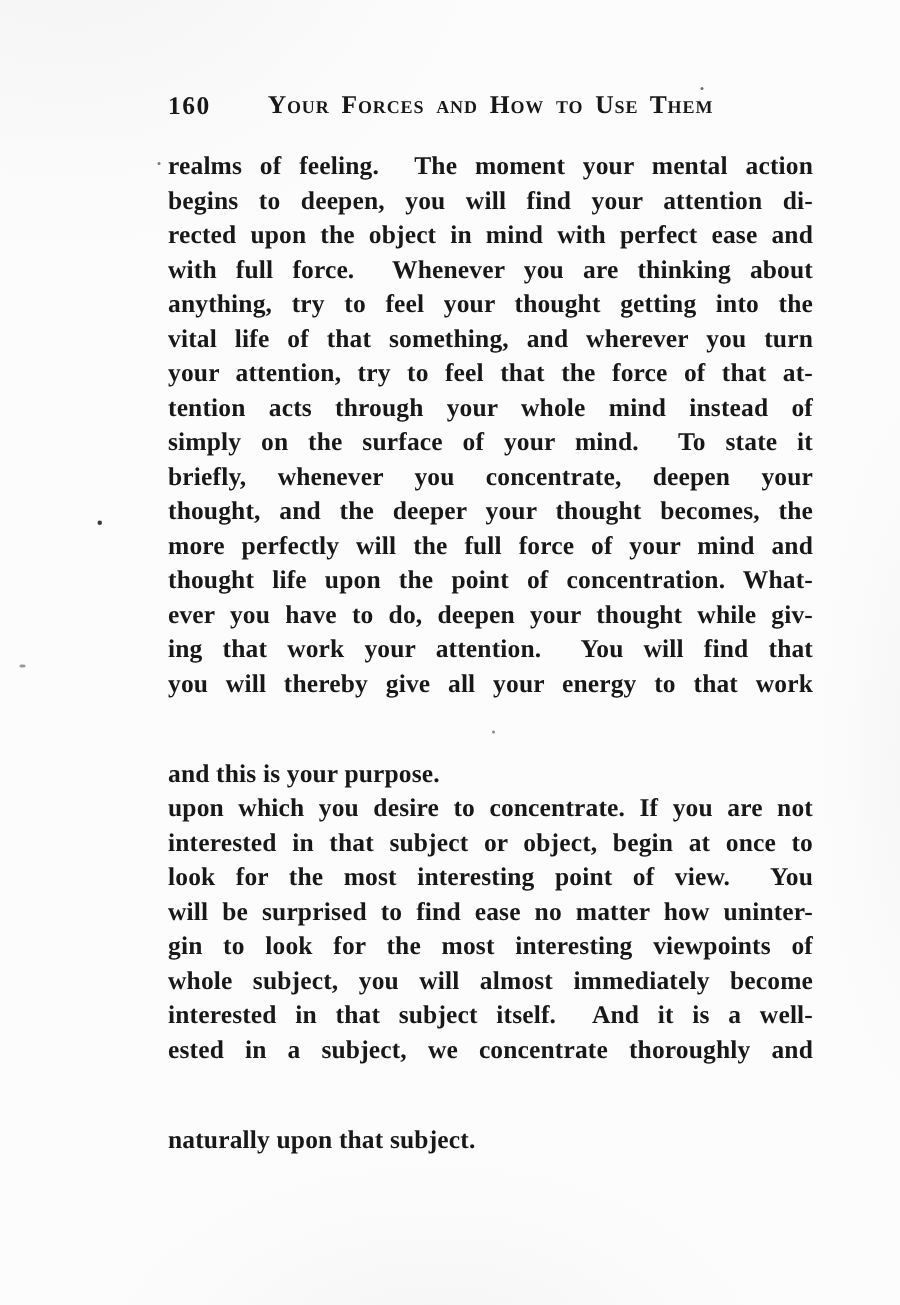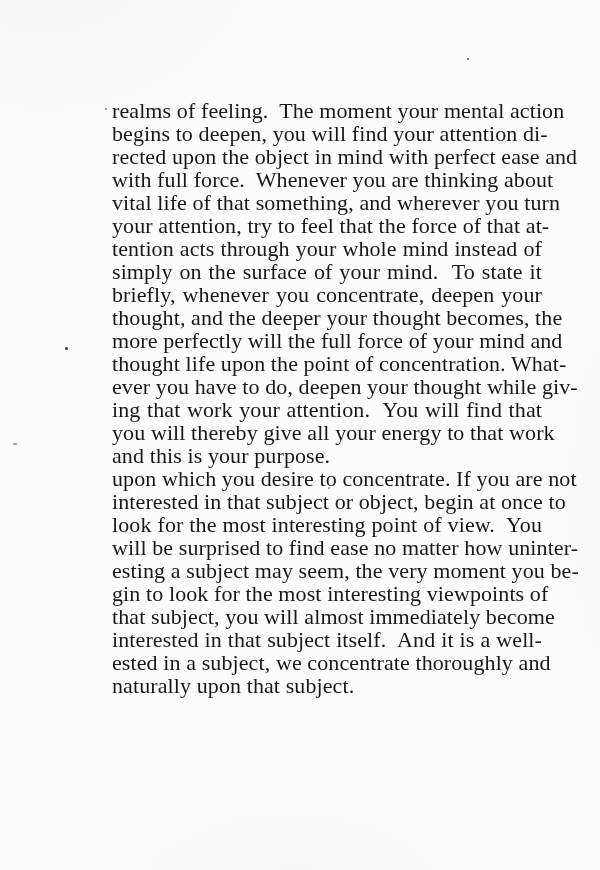--- a/index.html
+++ b/index.html
@@ -68,76 +68,81 @@
 
   .text-block {
     position: absolute;
     left: 112px;
     top: 99px;
     width: 430px;
   }
   .line {
     height: 23px;
     line-height: 23px;
-    font-size: 22px;
-    font-weight: normal;
+    font-size: 17px;
+    font-weight: bold;
     text-align: justify;
     text-align-last: justify;
     white-space: nowrap;
     letter-spacing: 0.1px;
   }
   .line.last {
     text-align: left;
     text-align-last: left;
+    margin-top: 37px;
   }
   .line.indent {
     text-indent: 14px;
   }
 </style>
 </head>
 <body>
 
 <div class="page">
 
   <div class="shade shade-tl"></div>
   <div class="shade shade-bottom"></div>
   <div class="shade shade-right"></div>
   <div class="speck speck1"></div>
   <div class="speck speck2"></div>
   <div class="speck speck3"></div>
   <div class="speck speck4"></div>
   <div class="speck speck5"></div>
 
+  <header class="page-header">
+    <span class="page-number">160</span>
+    <span class="running-title">Your Forces and How to Use Them</span>
+  </header>
 
   <main class="text-block">
     <div class="para">
       <div class="line">realms of feeling.&nbsp; The moment your mental action</div>
       <div class="line">begins to deepen, you will find your attention di-</div>
       <div class="line">rected upon the object in mind with perfect ease and</div>
       <div class="line">with full force.&nbsp; Whenever you are thinking about</div>
+      <div class="line">anything, try to feel your thought getting into the</div>
       <div class="line">vital life of that something, and wherever you turn</div>
       <div class="line">your attention, try to feel that the force of that at-</div>
       <div class="line">tention acts through your whole mind instead of</div>
       <div class="line">simply on the surface of your mind.&nbsp; To state it</div>
       <div class="line">briefly, whenever you concentrate, deepen your</div>
       <div class="line">thought, and the deeper your thought becomes, the</div>
       <div class="line">more perfectly will the full force of your mind and</div>
       <div class="line">thought life upon the point of concentration. What-</div>
       <div class="line">ever you have to do, deepen your thought while giv-</div>
       <div class="line">ing that work your attention.&nbsp; You will find that</div>
       <div class="line">you will thereby give all your energy to that work</div>
       <div class="line last">and this is your purpose.</div>
     </div>
     <div class="para">
       <div class="line">upon which you desire to concentrate. If you are not</div>
       <div class="line">interested in that subject or object, begin at once to</div>
       <div class="line">look for the most interesting point of view.&nbsp; You</div>
       <div class="line">will be surprised to find ease no matter how uninter-</div>
-      <div class="line">esting a subject may seem, the very moment you be-</div>
       <div class="line">gin to look for the most interesting viewpoints of</div>
-      <div class="line">that subject, you will almost immediately become</div>
+      <div class="line">whole subject, you will almost immediately become</div>
       <div class="line">interested in that subject itself.&nbsp; And it is a well-</div>
       <div class="line">ested in a subject, we concentrate thoroughly and</div>
       <div class="line last">naturally upon that subject.</div>
     </div>
   </main>
 
 </div>
 
 </body></html>

